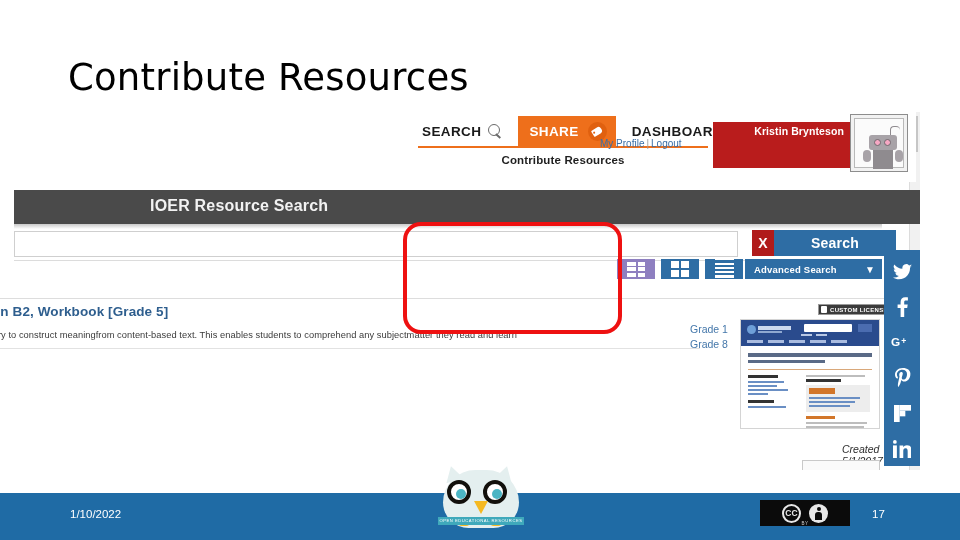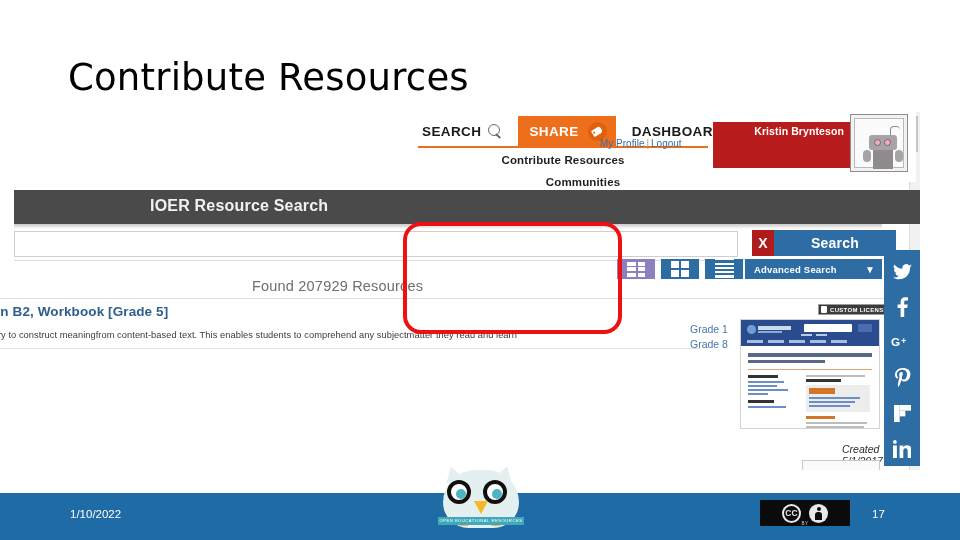--- a/index.html
+++ b/index.html
@@ -439,21 +439,20 @@
           <i></i>
       </span>
     </div>
 
     <div class="adv-search">
       <span>Advanced Search</span>
       <span class="caret">▼</span>
     </div>
   </div>
 
-  <div class="found-count">Found 207929 Resources</div>
   <div class="result-divider"></div>
 
   <div class="result-title">on B2, Workbook [Grade 5]</div>
   <div class="result-desc">sary to construct meaningfrom content-based text. This enables students to comprehend any subjectmatter they read and learn</div>
   <div class="result-box-line"></div>
 
   <div class="grades">
     <div class="grade">Grade 1</div>
     <div class="grade">Grade 8</div>
   </div>
@@ -534,21 +533,20 @@
       <div class="nav-item" style="margin-left:12px">
         <span>DASHBOARD</span>
         <span class="dash-icon">
             <span class="dash-tick"></span>
           </span>
       </div>
     </div>
 
     <div class="nav-dropdown">
       <div class="dd-item first">Contribute Resources</div>
-      <div class="dd-item second">Communities</div>
     </div>
 
     <div class="userbox">
       <div class="username">Kristin Brynteson</div>
     </div>
     <div class="userlinks">
       <a href="#">My Profile</a><span class="sep">|</span><a href="#">Logout</a>
     </div>
 
     <div class="avatar">

